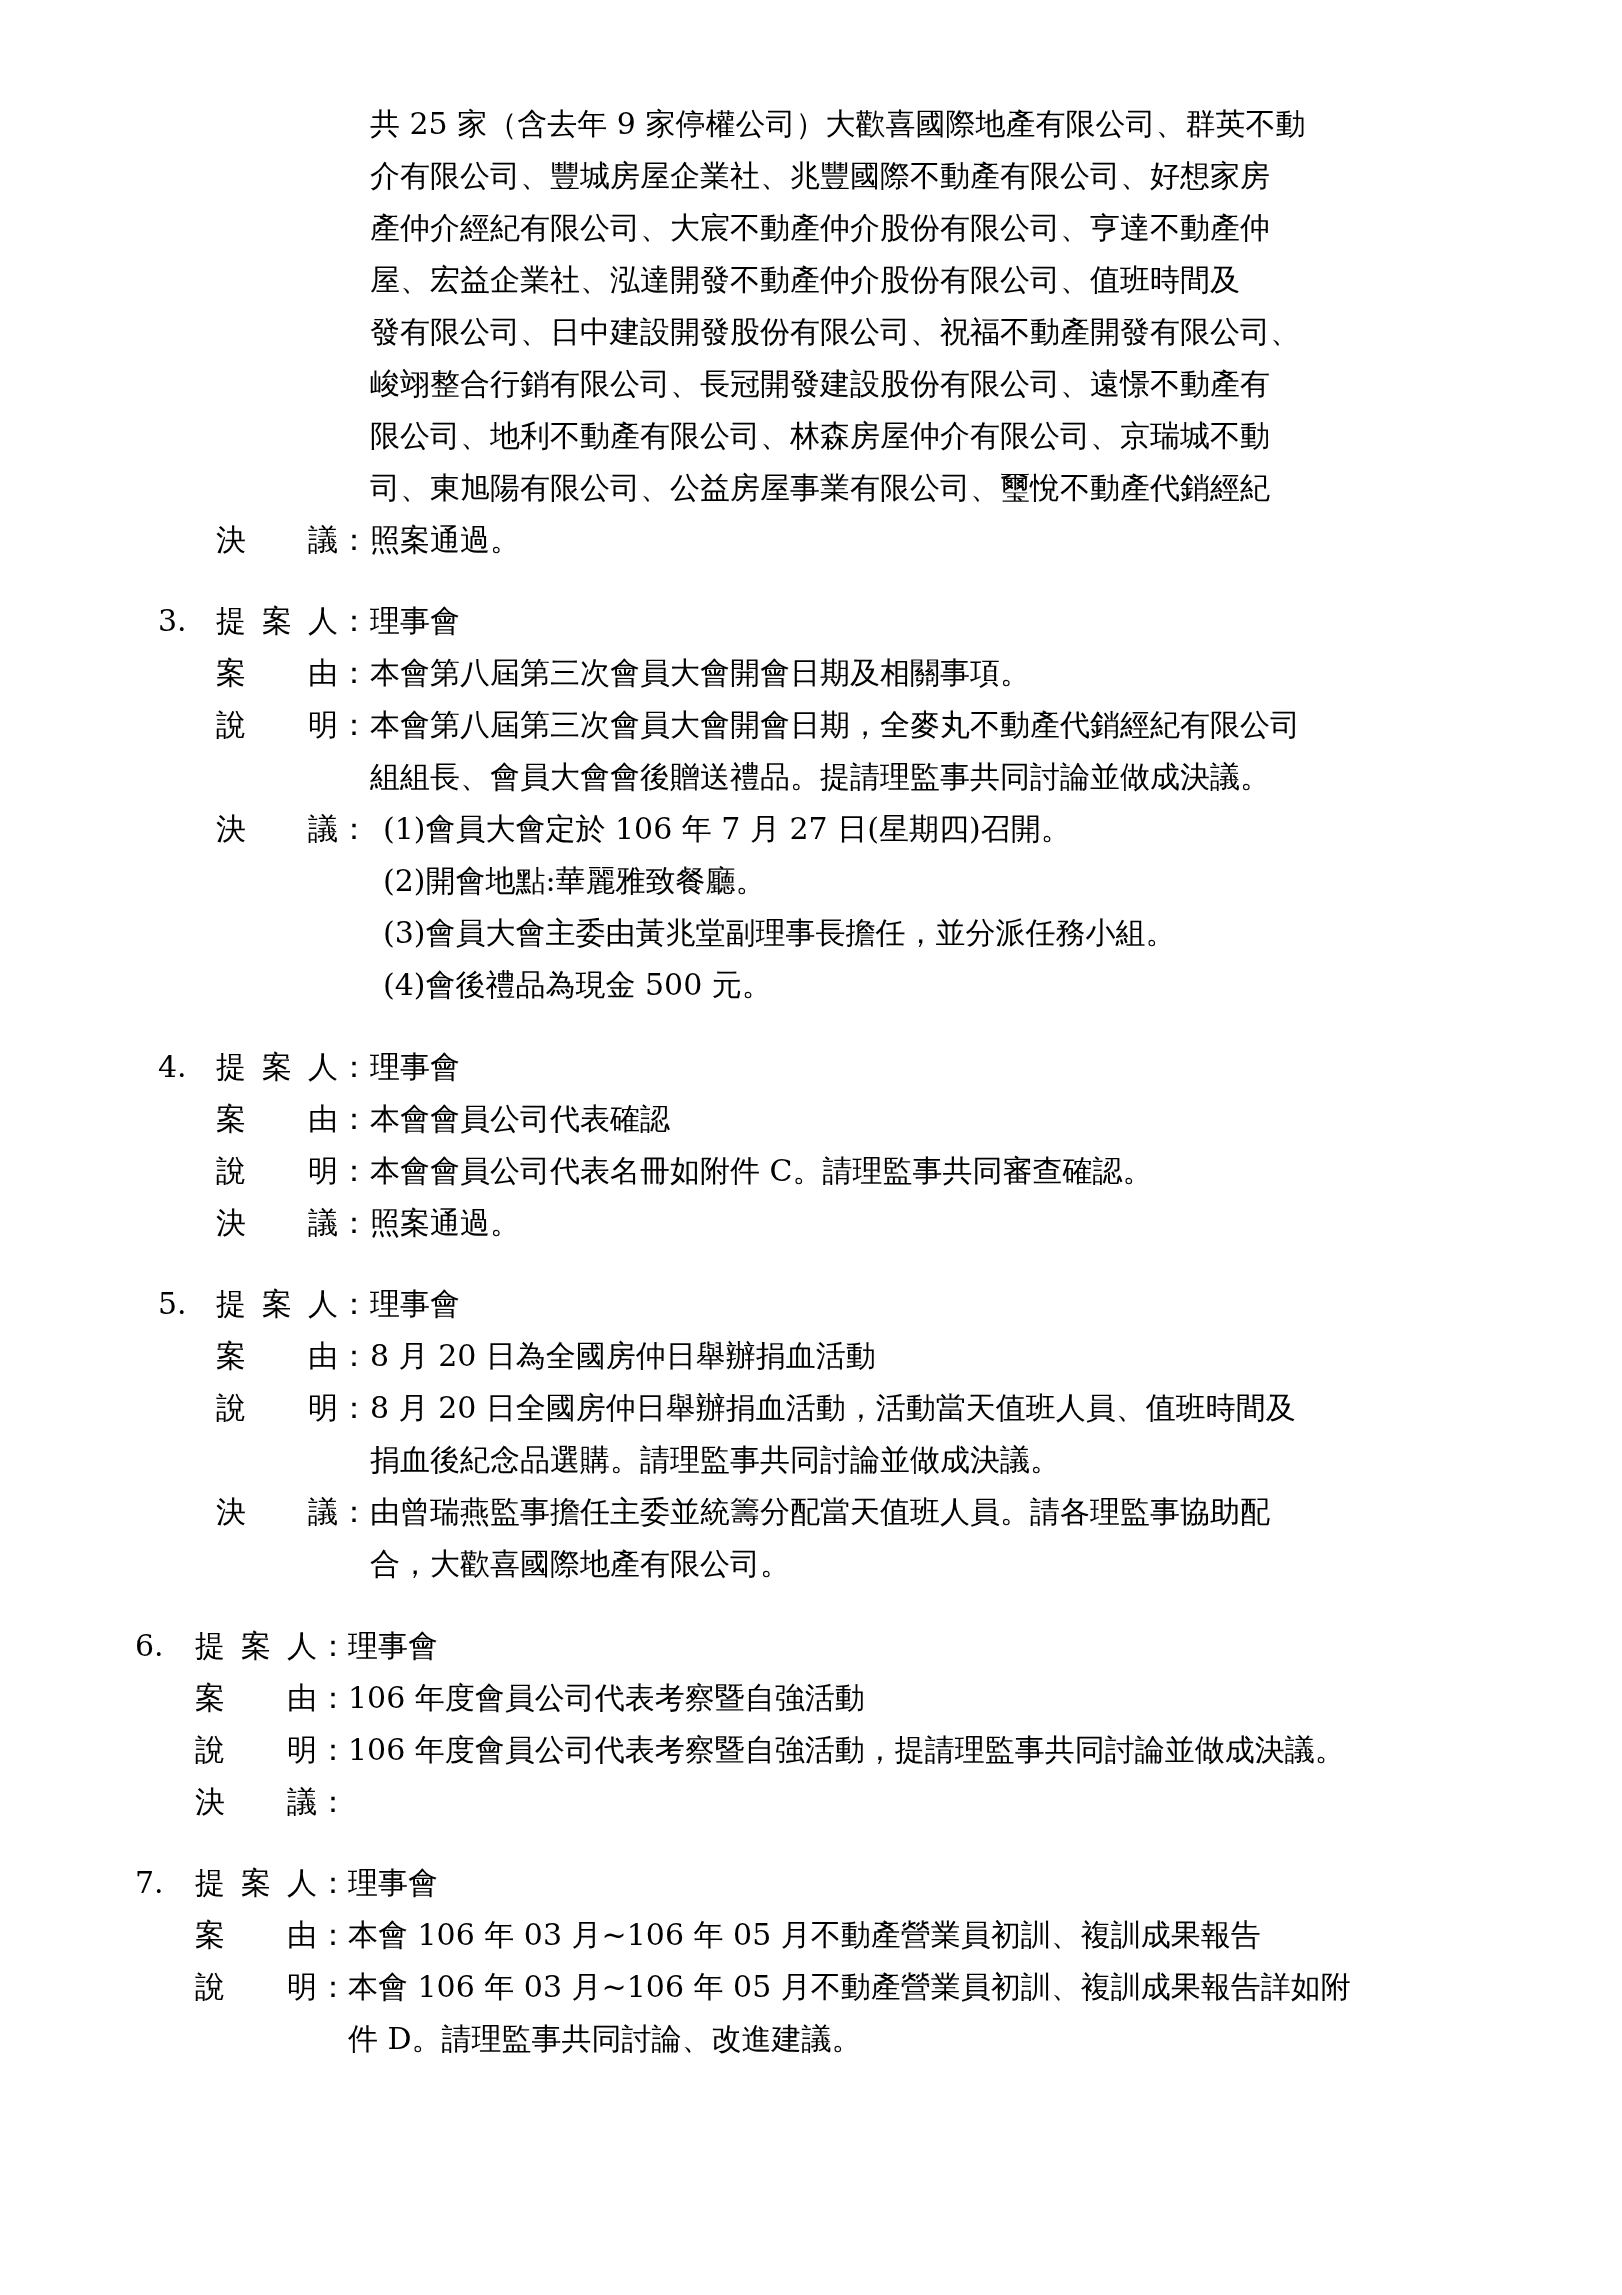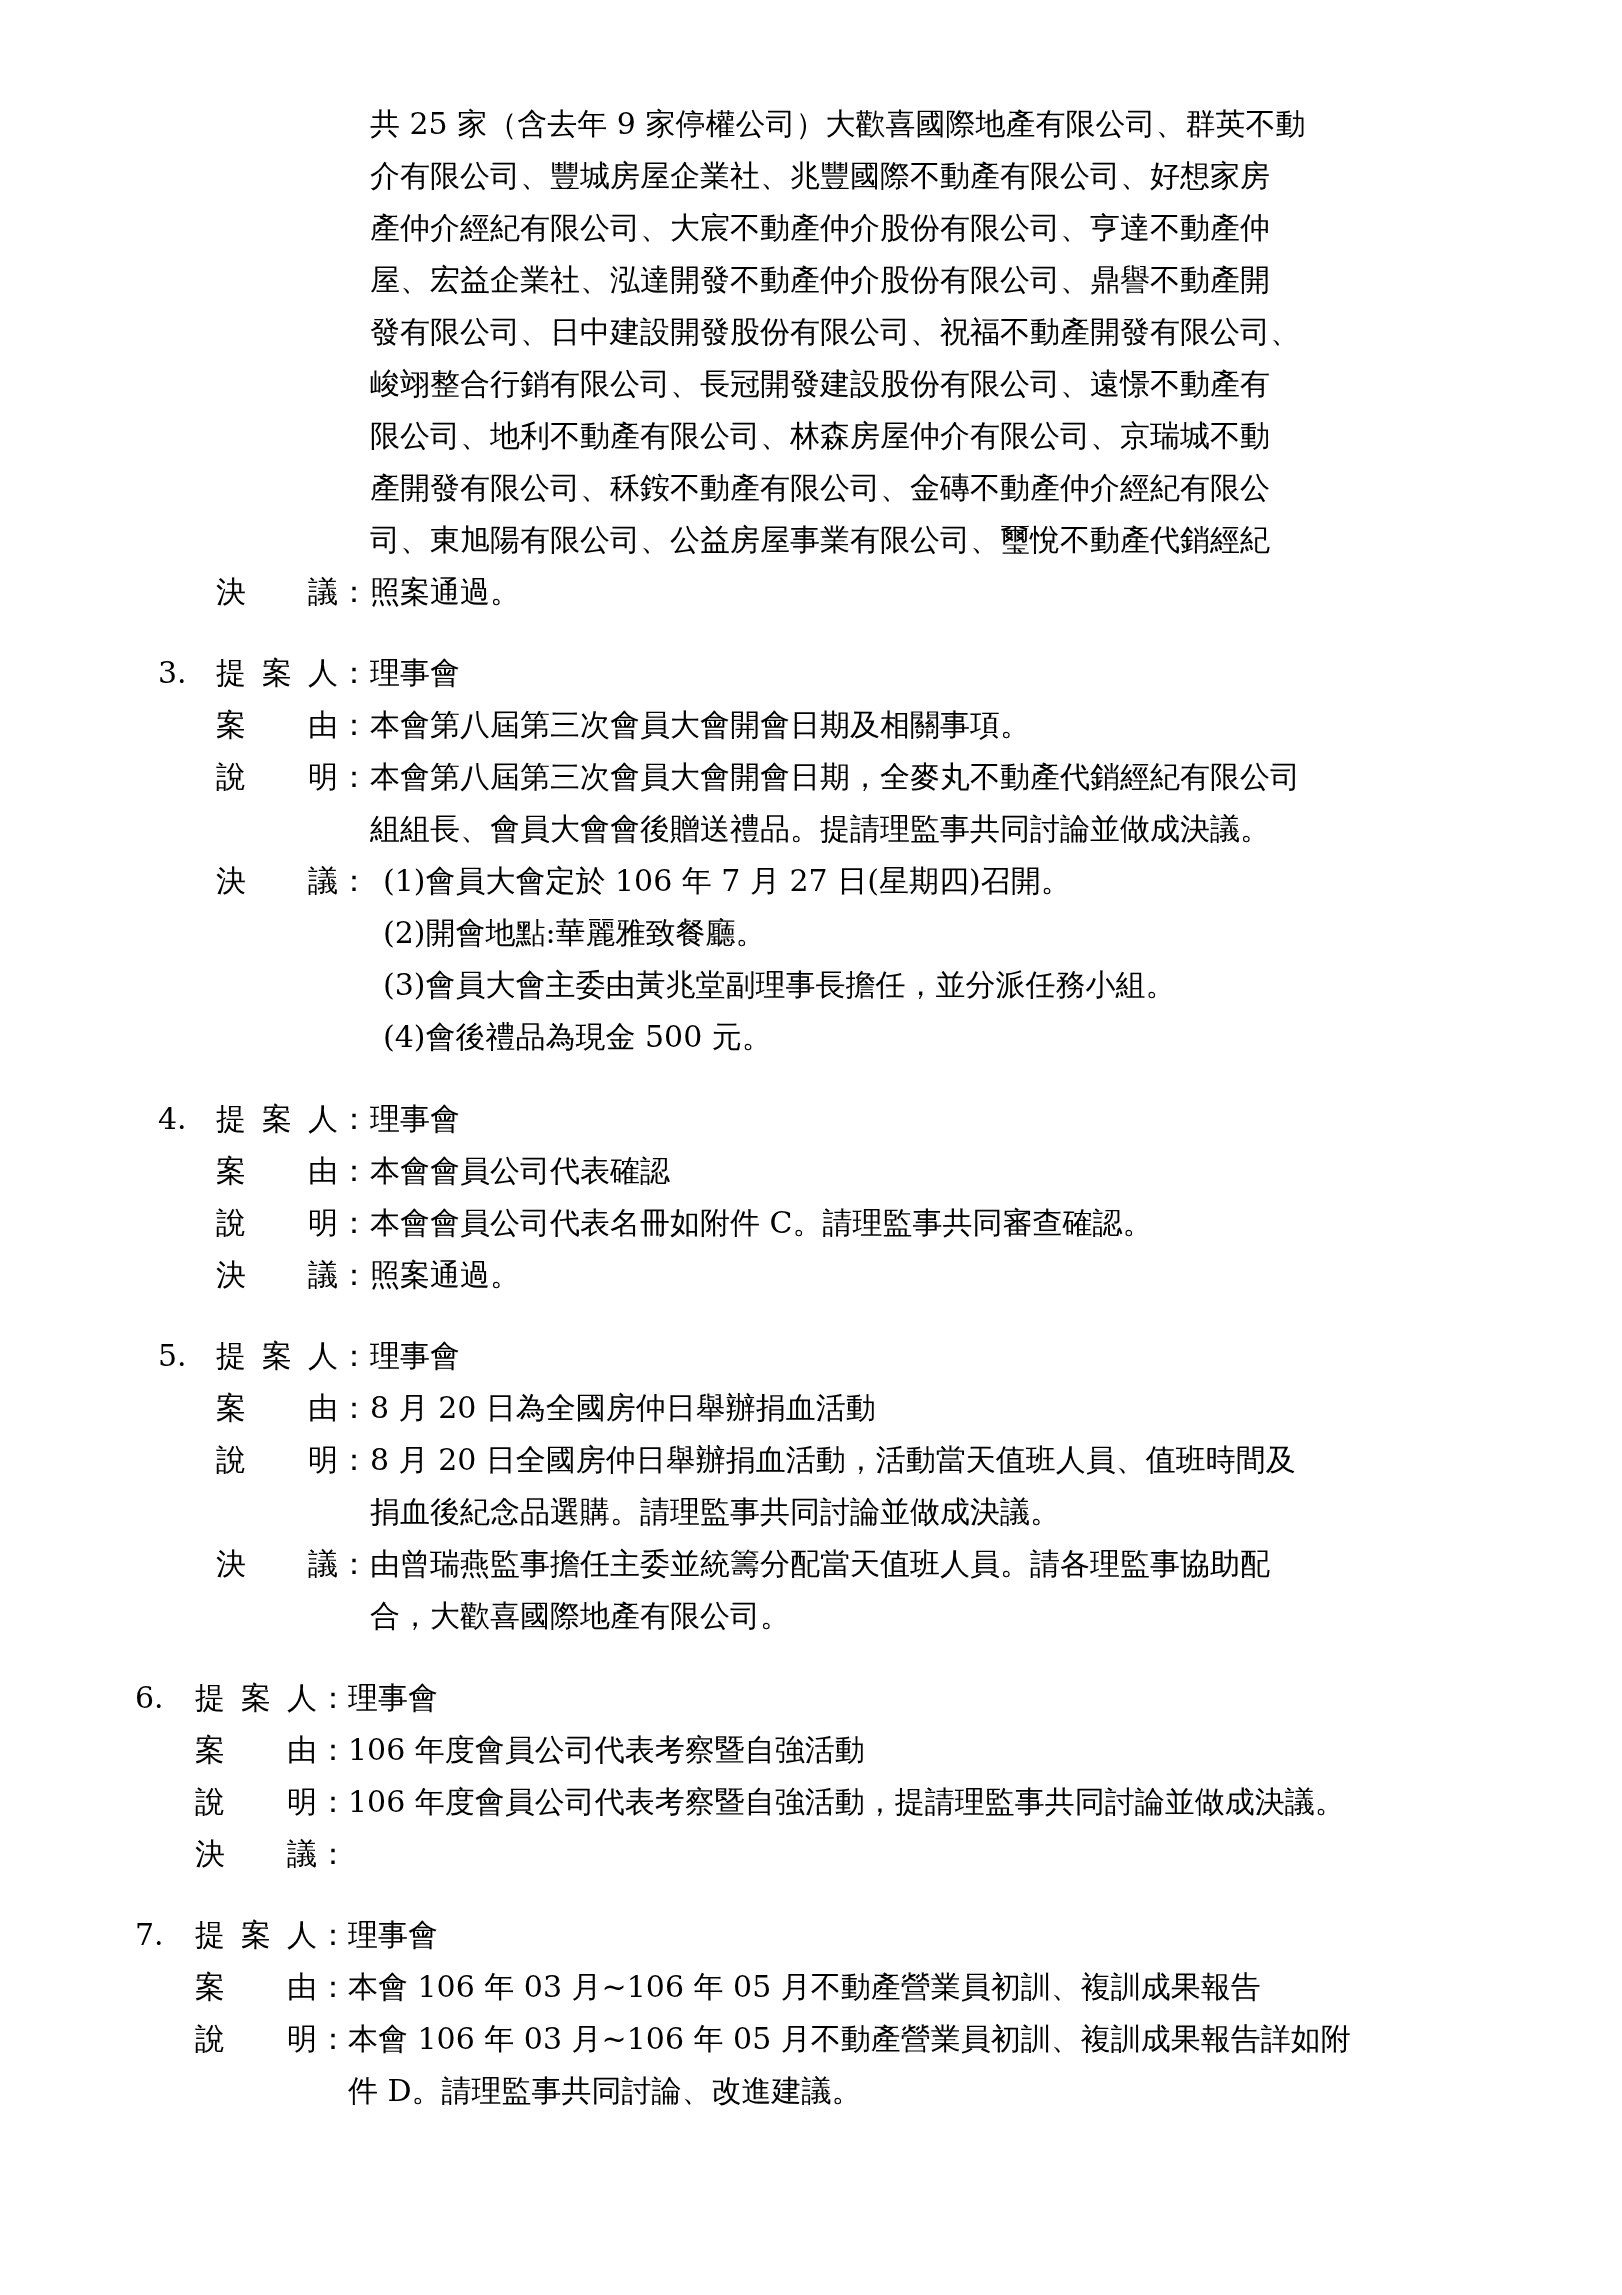--- a/index.html
+++ b/index.html
@@ -52,25 +52,24 @@
 </style>
 </head>
 <body>
 
 <div class="page">
 
   <div class="block">
     <div class="row"><span>共 25 家（含去年 9 家停權公司）大歡喜國際地產有限公司、群英不動</span></div>
     <div class="row"><span>介有限公司、豐城房屋企業社、兆豐國際不動產有限公司、好想家房</span></div>
     <div class="row"><span>產仲介經紀有限公司、大宸不動產仲介股份有限公司、亨達不動產仲</span></div>
-    <div class="row"><span>屋、宏益企業社、泓達開發不動產仲介股份有限公司、鼎譽不動產開</span></div>
+    <div class="row"><span>屋、宏益企業社、泓達開發不動產仲介股份有限公司、值班時間及</span></div>
     <div class="row"><span>發有限公司、日中建設開發股份有限公司、祝福不動產開發有限公司、</span></div>
     <div class="row"><span>峻翊整合行銷有限公司、長冠開發建設股份有限公司、遠憬不動產有</span></div>
     <div class="row"><span>限公司、地利不動產有限公司、林森房屋仲介有限公司、京瑞城不動</span></div>
-    <div class="row"><span>產開發有限公司、秝銨不動產有限公司、金磚不動產仲介經紀有限公</span></div>
     <div class="row"><span>司、東旭陽有限公司、公益房屋事業有限公司、璽悅不動產代銷經紀</span></div>
     <div class="row">
       <span class="lab">決議</span><span class="col">：</span><span>照案通過。</span>
     </div>
   </div>
 
   <div class="block">
     <div class="row">
       <span class="num">3.</span><span class="lab">提案人</span><span class="col">：</span><span>理事會</span>
     </div>

